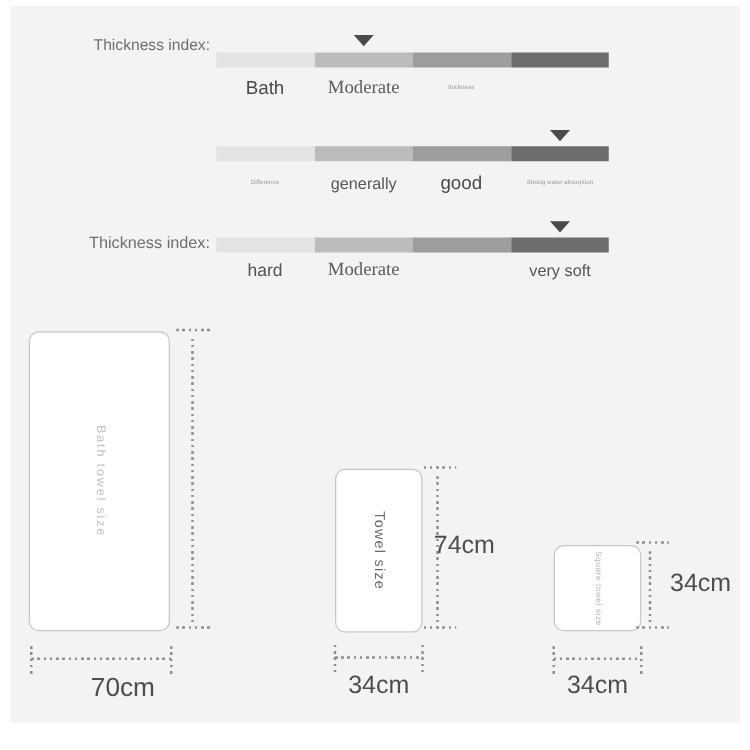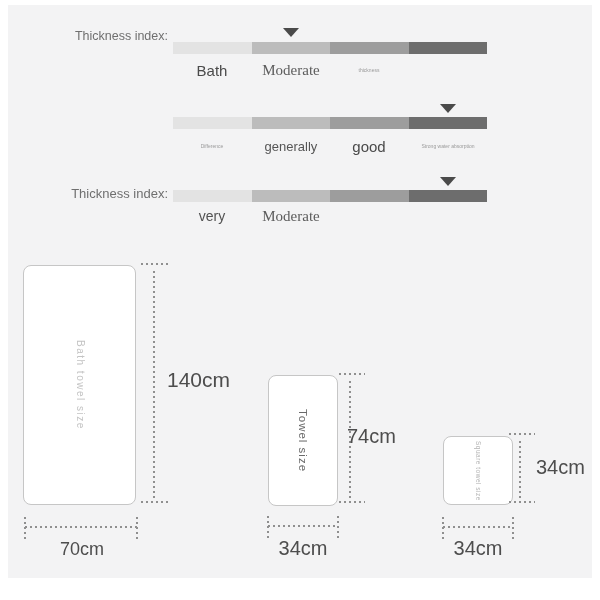--- a/index.html
+++ b/index.html
@@ -68,21 +68,21 @@
   
   .sq-vline{left:519px;top:441px;height:58px;}
   .sq-tick-top{left:509px;top:433px;width:26px;}
   .sq-tick-bot{left:509px;top:501px;width:26px;}
   .sq-hline{left:443px;top:526px;width:70px;}
   .sq-tick-l{left:442px;top:517px;height:24px;}
   .sq-tick-r{left:512px;top:517px;height:24px;}
 
   .dim{position:absolute;color:#4d4d4d;white-space:nowrap;}
   .d-140{left:167px;top:368px;font-size:21px;}
-  .d-70{left:40px;top:539px;width:84px;text-align:center;font-size:18px;}
+  .d-70{left:40px;top:539px;width:84px;text-align:right;font-size:21px;}
   .d-74{left:347px;top:425px;font-size:20px;}
   .d-34m{left:261px;top:537px;width:84px;text-align:center;font-size:20px;}
   .d-34r{left:536px;top:456px;font-size:20px;}
   .d-34s{left:436px;top:537px;width:84px;text-align:center;font-size:20px;}
 </style>
 </head>
 <body>
 
 <div class="page">
   <div class="panel"></div>
@@ -112,29 +112,29 @@
   <div class="sc scr2 c4 f-xs">Strong water absorption</div>
 
   <div class="idx-label lab3">Thickness index:</div>
   <div class="bar bar3">
     <div class="seg s1"></div>
     <div class="seg s2"></div>
     <div class="seg s3"></div>
     <div class="seg s4"></div>
   </div>
   <div class="marker m3"></div>
-  <div class="sc scr3 c1 f-md2">very</div>
+  <div class="sc scr3 c1 f-md2">hard</div>
   <div class="sc scr3 c2 f-sm">Moderate</div>
+  <div class="sc scr3 c4 f-md">very soft</div>
 
   <div class="trect rect-bath"></div>
   <div class="vtext vt-bath">Bath towel size</div>
   <div class="dot-v bath-vline"></div>
   <div class="dot-h bath-tick-top"></div>
   <div class="dot-h bath-tick-bot"></div>
-  <div class="dim d-140">140cm</div>
   <div class="dot-h bath-hline"></div>
   <div class="dot-v bath-tick-l"></div>
   <div class="dot-v bath-tick-r"></div>
   <div class="dim d-70">70cm</div>
 
   <div class="trect rect-towel"></div>
   <div class="vtext vt-towel">Towel size</div>
   <div class="dot-v tw-vline"></div>
   <div class="dot-h tw-tick-top"></div>
   <div class="dot-h tw-tick-bot"></div>

